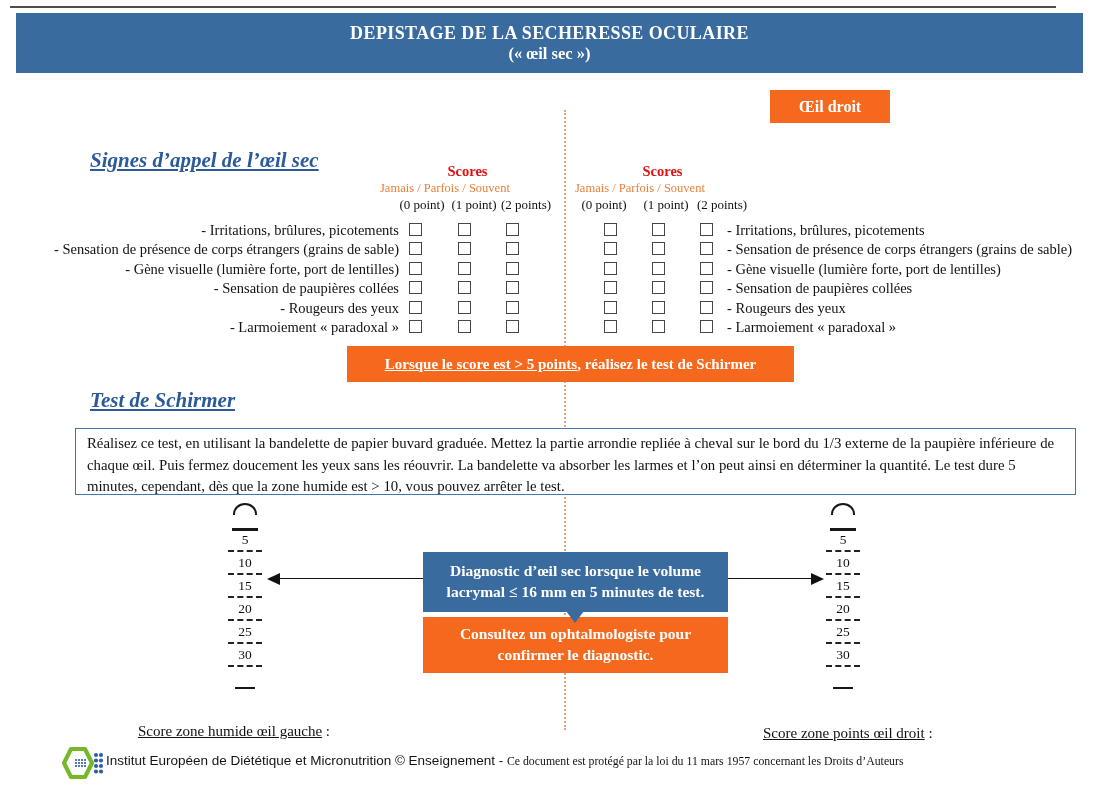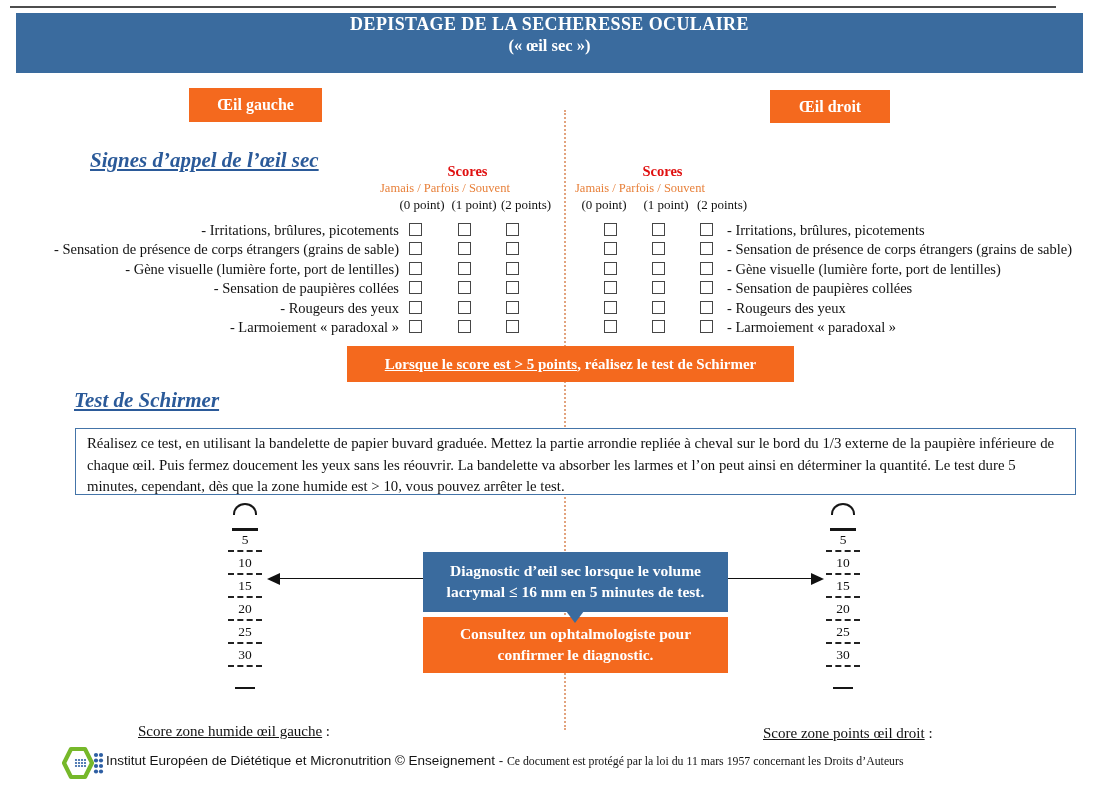--- a/index.html
+++ b/index.html
@@ -6,40 +6,40 @@
   #page{
     position:relative;width:1112px;height:786px;background:#fff;overflow:hidden;
     font-family:"Liberation Serif","DejaVu Serif",serif;color:#111;
   }
   .abs{position:absolute;}
   
   #top-rule{left:10px;top:6px;width:1046px;height:2px;background:#4d4d4d;}
   
   #header-banner{
     left:16px;top:13px;width:1067px;height:60px;background:var(--header-blue,#3a6b9e);
-    display:flex;flex-direction:column;align-items:center;justify-content:flex-start;z-index:2;
+    display:flex;flex-direction:column;align-items:center;justify-content:center;z-index:2;
   }
   #header-banner .t1{color:#fff;font-weight:bold;font-size:18px;letter-spacing:.4px;line-height:1.25;}
   #header-banner .t2{color:#fff;font-weight:bold;font-size:16.5px;line-height:1.2;}
   
   .eye-btn{
     background:var(--orange,#f4691e);color:#fff;font-weight:bold;font-size:16px;
     display:flex;align-items:center;justify-content:center;z-index:2;
   }
   #btn-left{left:189px;top:88px;width:133px;height:34px;}
   #btn-right{left:770px;top:90px;width:120px;height:33px;}
   
   #center-divider{left:564px;top:110px;height:620px;width:0;border-left:2px dotted var(--dotted-line,#e2a37e);z-index:0;}
   
   .section-heading{
     color:var(--heading-blue,#2b5a99);font-weight:bold;font-style:italic;font-size:21px;
     text-decoration:underline;z-index:1;margin-left:12px;
   }
   #signes-heading{left:78px;top:148px;}
-  #schirmer-heading{left:62px;top:388px;}
+  #schirmer-heading{left:78px;top:388px;}
   
   .scores-label{width:175px;text-align:center;color:var(--score-red,#e01010);font-weight:bold;font-size:14.5px;z-index:1;}
   .freq-label{width:175px;text-align:left;color:var(--frequency-orange,#e8813b);font-size:12.5px;z-index:1;}
   .points-cell{position:absolute;width:62px;text-align:center;font-size:13px;color:#111;}
   
   .symptom-row{position:absolute;left:0;width:1112px;height:19px;}
   .symptom-label{position:absolute;font-size:14.5px;white-space:nowrap;top:1px;}
   .symptom-label.ll{left:0;width:399px;text-align:right;}
   .symptom-label.rl{left:727px;width:390px;text-align:left;}
   .cbox{position:absolute;top:2px;width:13px;height:13px;border:1.6px solid #464646;background:#fff;box-sizing:border-box;}
@@ -99,21 +99,20 @@
 
 <div id="page">
 
   <div class="abs" id="top-rule"></div>
 
   <div class="abs" id="header-banner">
     <div class="t1">DEPISTAGE DE LA SECHERESSE OCULAIRE</div>
     <div class="t2">(« œil sec »)</div>
   </div>
 
-  <div class="abs eye-btn" id="btn-left">Œil gauche</div>
   <div class="abs eye-btn" id="btn-right">Œil droit</div>
 
   <div class="abs" id="center-divider"></div>
 
   <div class="abs section-heading" id="signes-heading">Signes d’appel de l’œil sec</div>
 
   <div class="abs scores-label" style="left:380px;top:163px;">Scores</div>
   <div class="abs scores-label" style="left:575px;top:163px;">Scores</div>
   <div class="abs freq-label" style="left:380px;top:181px;">Jamais / Parfois / Souvent</div>
   <div class="abs freq-label" style="left:575px;top:181px;">Jamais / Parfois / Souvent</div>

